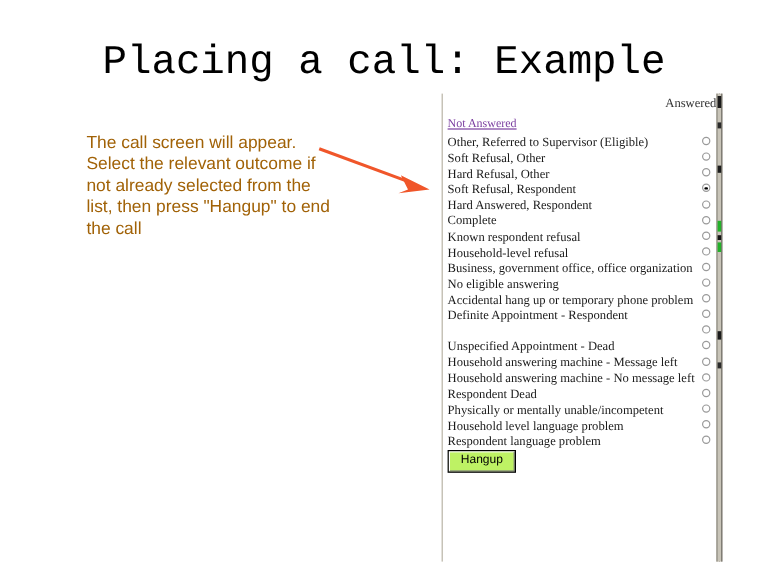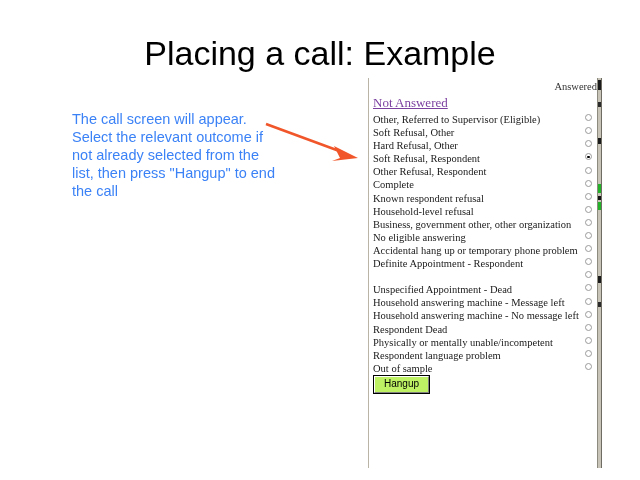--- a/index.html
+++ b/index.html
@@ -15,38 +15,38 @@
     position: relative;
   }
 
   
   .slide-title {
     position: absolute;
     left: 0;
     top: 34px;
     width: 640px;
     text-align: center;
-    font-family: Liberation Sans, sans-serif;
+    font-family: Liberation Mono, monospace;
     font-size: 34px;
     font-weight: 400;
     color: #000000;
     letter-spacing: 0px;
     white-space: nowrap;
   }
 
   
   .callout-text {
     position: absolute;
     left: 72px;
     top: 110px;
     width: 208px;
     font-family: "Liberation Sans", sans-serif;
     font-size: 14.5px;
     line-height: 18px;
-    color: #3b82f6;
+    color: #a16207;
   }
 
   
   .arrow-svg {
     position: absolute;
     left: 262px;
     top: 114px;
     width: 100px;
     height: 50px;
   }
@@ -77,21 +77,21 @@
     font-family: "Liberation Serif", serif;
     font-size: 10.5px;
     color: #333333;
     padding-top: 3px;
     line-height: 12px;
   }
 
   .not-answered-link {
     display: inline-block;
     font-family: "Liberation Serif", serif;
-    font-size: 13px;
+    font-size: 10px;
     color: #7b3fa0;
     text-decoration: underline;
     line-height: 13px;
     margin-top: 1px;
     margin-left: 1px;
     cursor: pointer;
   }
 
   .outcome-list {
     list-style: none;
@@ -186,36 +186,36 @@
 
     <div class="answered-header">Answered</div>
 
     <a class="not-answered-link">Not Answered</a>
 
     <ul class="outcome-list" id="outcome-list">
         <li class="outcome-row"><span class="outcome-label">Other, Referred to Supervisor (Eligible)</span><span class="radio"></span></li>
         <li class="outcome-row"><span class="outcome-label">Soft Refusal, Other</span><span class="radio"></span></li>
         <li class="outcome-row"><span class="outcome-label">Hard Refusal, Other</span><span class="radio"></span></li>
         <li class="outcome-row"><span class="outcome-label">Soft Refusal, Respondent</span><span class="radio checked"></span></li>
-        <li class="outcome-row"><span class="outcome-label">Other Refusal, Respondent</span><span class="radio"></span></li>
+        <li class="outcome-row"><span class="outcome-label">Hard Answered, Respondent</span><span class="radio"></span></li>
         <li class="outcome-row"><span class="outcome-label">Complete</span><span class="radio"></span></li>
         <li class="outcome-row"><span class="outcome-label">Known respondent refusal</span><span class="radio"></span></li>
         <li class="outcome-row"><span class="outcome-label">Household-level refusal</span><span class="radio"></span></li>
-        <li class="outcome-row"><span class="outcome-label">Business, government other, other organization</span><span class="radio"></span></li>
+        <li class="outcome-row"><span class="outcome-label">Business, government office, office organization</span><span class="radio"></span></li>
         <li class="outcome-row"><span class="outcome-label">No eligible answering</span><span class="radio"></span></li>
         <li class="outcome-row"><span class="outcome-label">Accidental hang up or temporary phone problem</span><span class="radio"></span></li>
         <li class="outcome-row"><span class="outcome-label">Definite Appointment - Respondent</span><span class="radio"></span></li>
         <li class="outcome-row"><span class="radio"></span></li>
         <li class="outcome-row"><span class="outcome-label">Unspecified Appointment - Dead</span><span class="radio"></span></li>
         <li class="outcome-row"><span class="outcome-label">Household answering machine - Message left</span><span class="radio"></span></li>
         <li class="outcome-row"><span class="outcome-label">Household answering machine - No message left</span><span class="radio"></span></li>
         <li class="outcome-row"><span class="outcome-label">Respondent Dead</span><span class="radio"></span></li>
         <li class="outcome-row"><span class="outcome-label">Physically or mentally unable/incompetent</span><span class="radio"></span></li>
+        <li class="outcome-row"><span class="outcome-label">Household level language problem</span><span class="radio"></span></li>
         <li class="outcome-row"><span class="outcome-label">Respondent language problem</span><span class="radio"></span></li>
-        <li class="outcome-row"><span class="outcome-label">Out of sample</span><span class="radio"></span></li>
       </ul>
 
     <div class="hangup-button">Hangup</div>
 
   </div>
 </div>
 
 <div class="scroll-strip">
   <div class="scroll-mark" style="top:2px;height:10px;background:#1b1b1b;"></div>
   <div class="scroll-mark" style="top:24px;height:5px;background:#2a2a2a;"></div>

